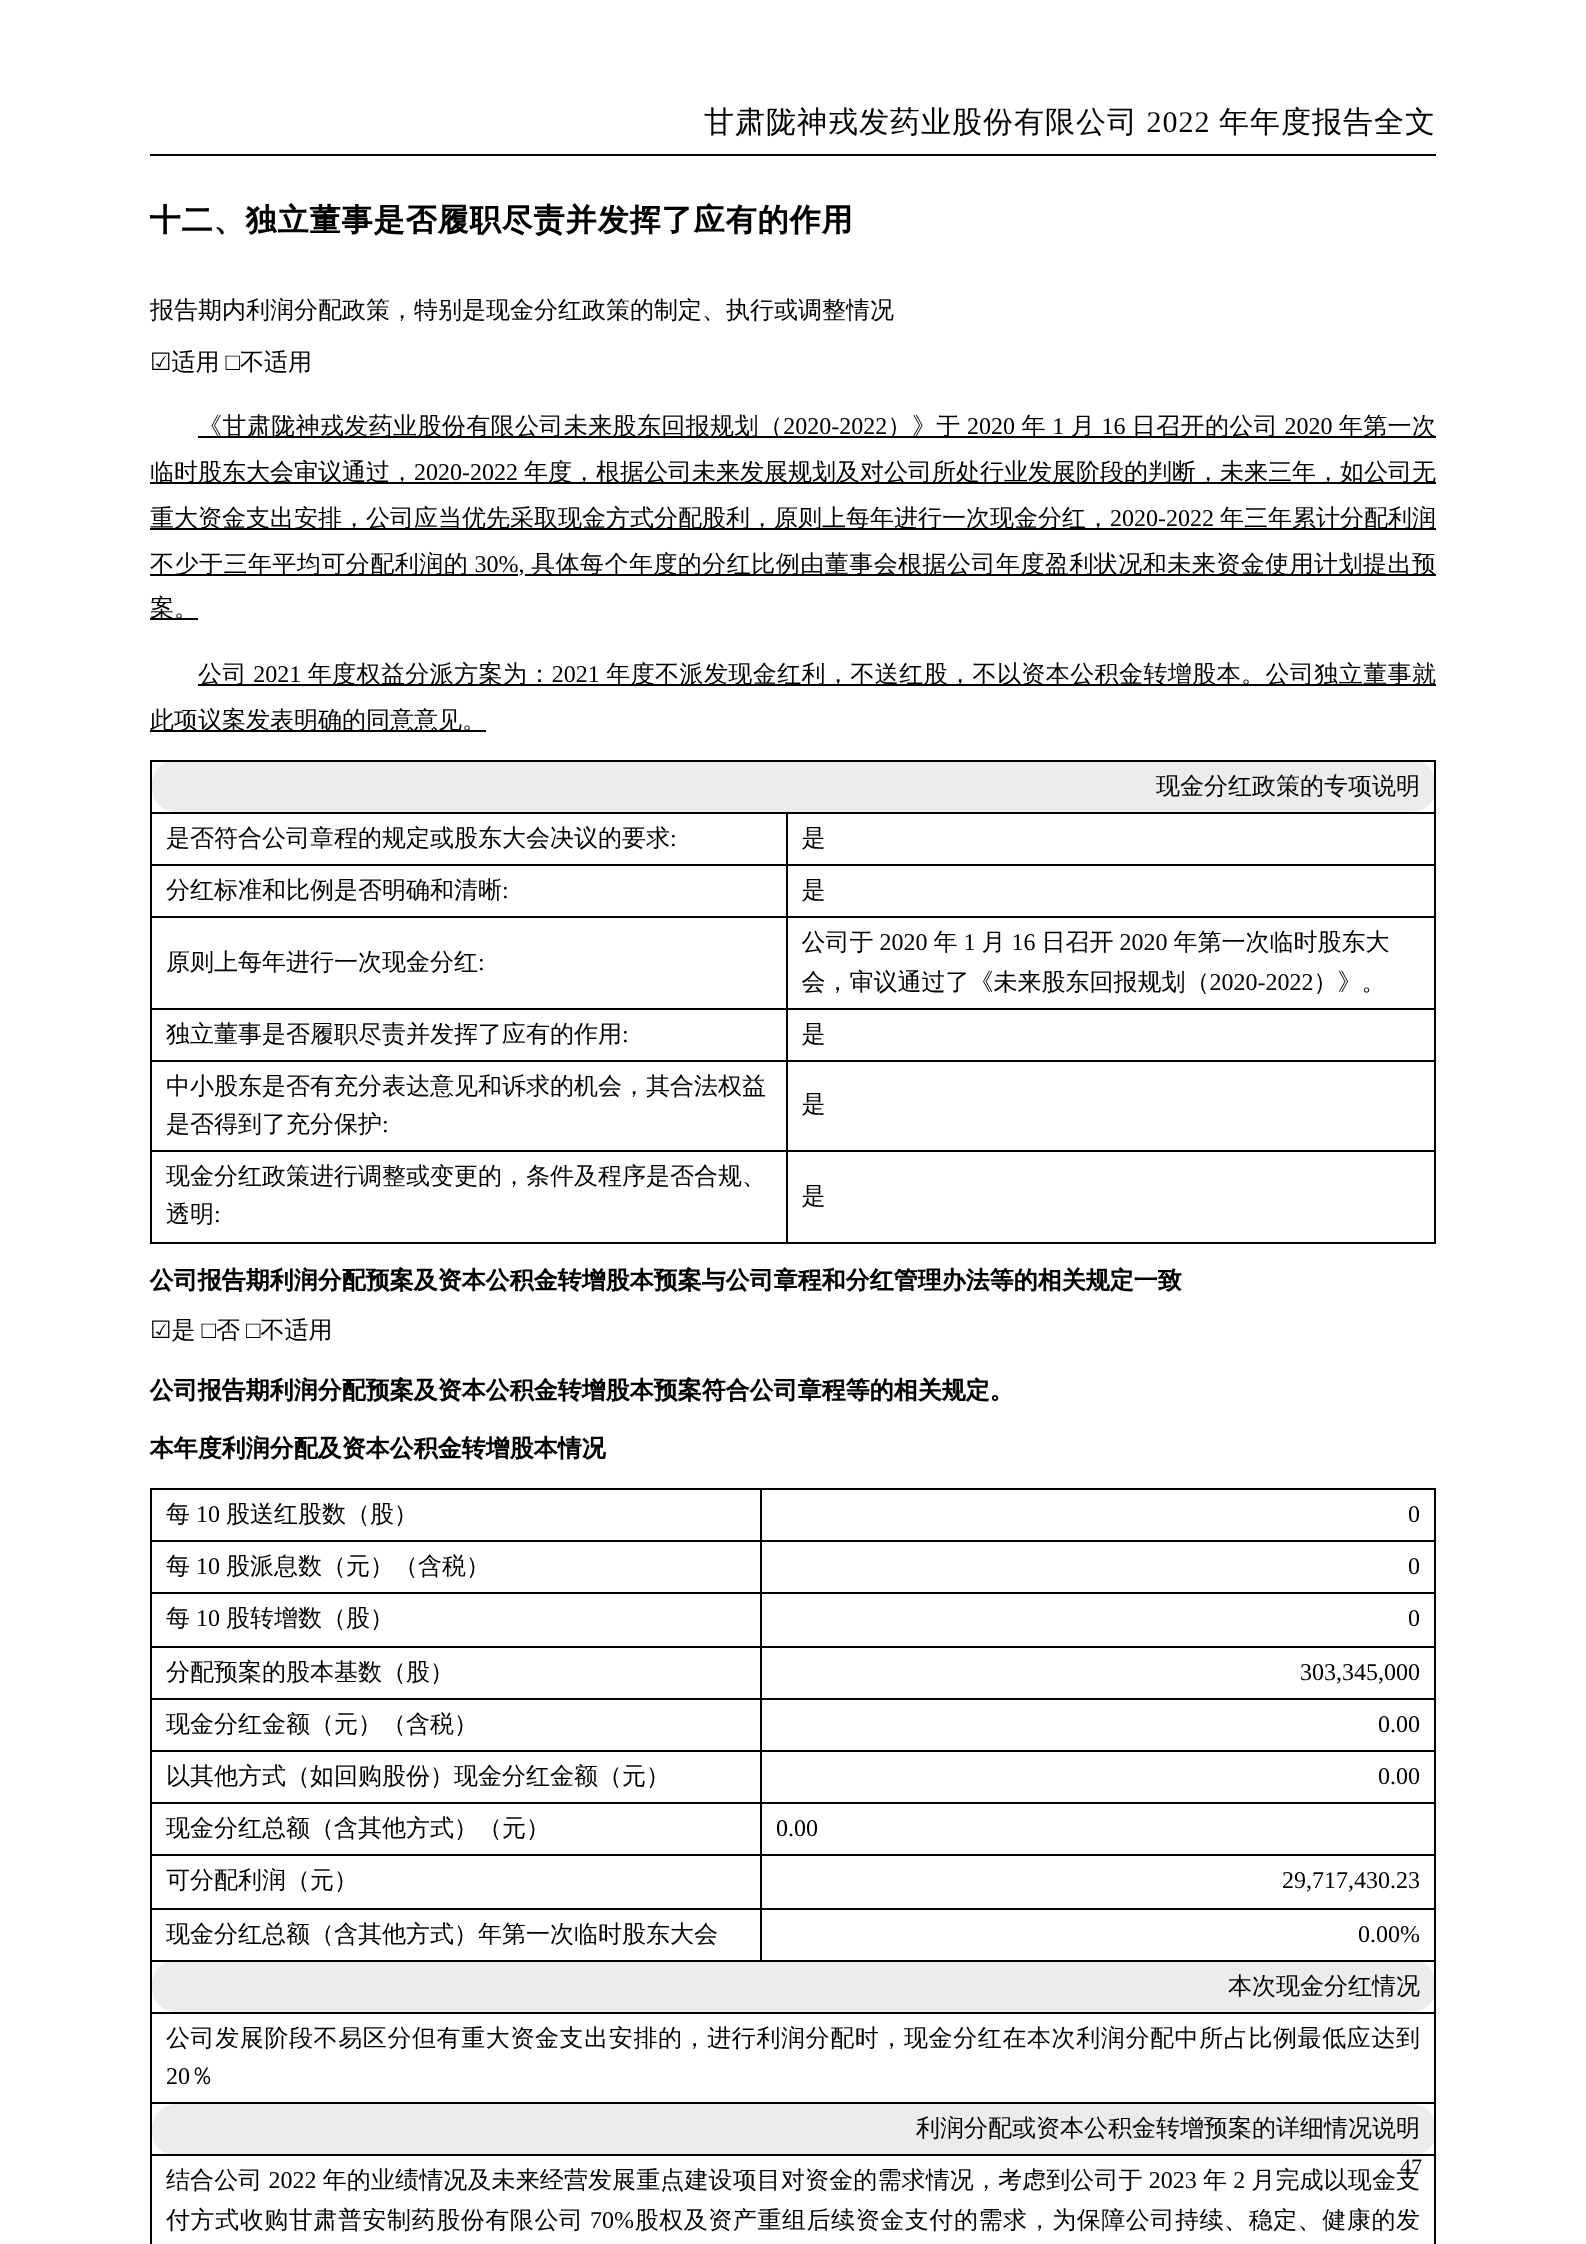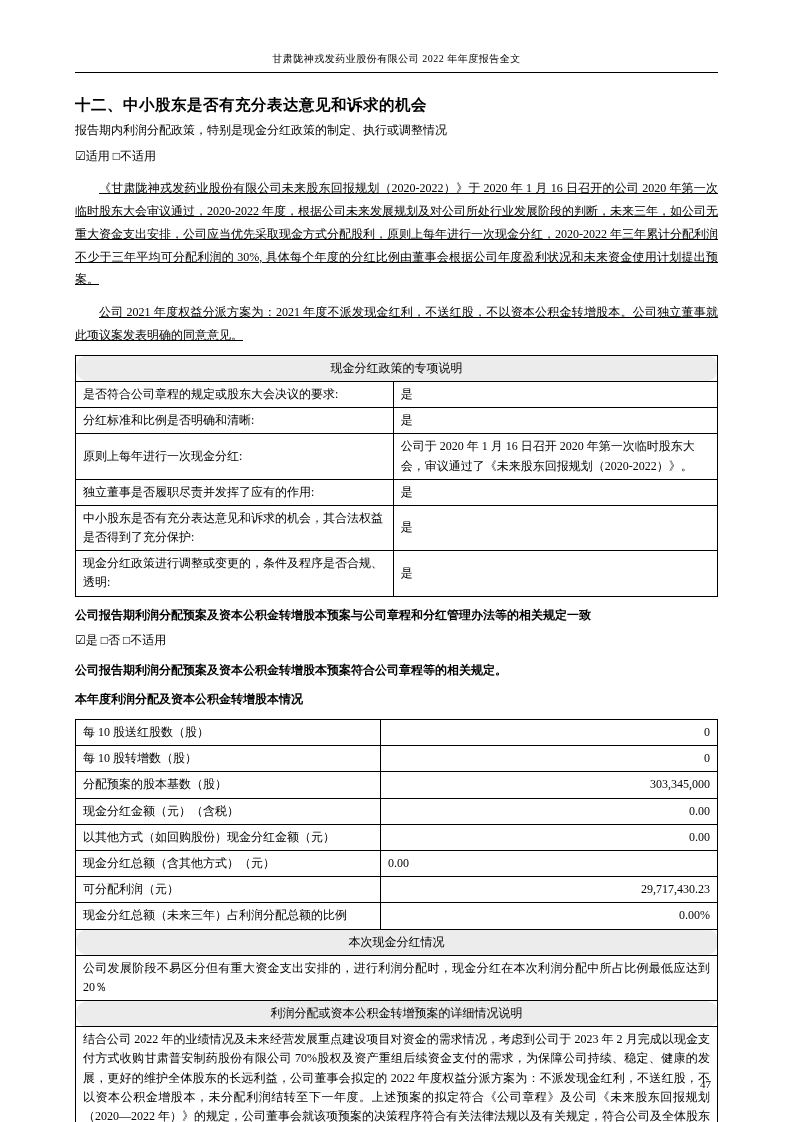--- a/index.html
+++ b/index.html
@@ -8,35 +8,35 @@
     position: relative;
     width: 793px;
     height: 1122px;
     margin: 0 auto;
     background: #ffffff;
     color: #000000;
     font-family: "Liberation Serif", "DejaVu Serif", serif;
     padding: 52px 75px 0 75px;
   }
   .doc-header {
-    text-align: center;
-    font-size: 10px;
+    text-align: right;
+    font-size: 15px;
     letter-spacing: 0.5px;
     padding-bottom: 6px;
     border-bottom: 1px solid #000;
   }
   .section-title {
     margin-top: 22px;
     font-size: 15.5px;
     font-weight: bold;
     font-family: "Liberation Sans", "DejaVu Sans", sans-serif;
     letter-spacing: 0.5px;
   }
   .body-text { font-size: 12px; line-height: 1.8; }
-  .plain-line { margin-top: 4px; }
+  .plain-line { margin-top: 24px; }
   .check-line { margin-top: 4px; }
   .para {
     margin-top: 10px;
     text-indent: 2em;
     text-align: justify;
     line-height: 1.9;
     text-decoration: underline;
   }
   table.doc-table {
     width: 100%;
@@ -44,21 +44,21 @@
     font-size: 12px;
     margin-top: 8px;
   }
   table.doc-table td {
     border: 1px solid #000;
     padding: 3px 7px;
     vertical-align: middle;
     line-height: 1.6;
   }
   td.tbl-section-header {
-    text-align: center;
+    text-align: right;
     background: #ececec;
     border-radius: 12px;
   }
   .policy-table td.label-col { width: 49.5%; }
   .dist-table td.label-col { width: 47.5%; }
   td.val-right { text-align: right; }
   td.val-left { text-align: left; }
   td.long-cell { text-align: justify; padding: 5px 8px; }
   .mid-line { margin-top: 8px; font-weight: bold; }
   .page-number {
@@ -68,21 +68,21 @@
     font-size: 11px;
   }
 </style>
 </head>
 <body>
 
 <div class="page">
 
   <div class="doc-header">甘肃陇神戎发药业股份有限公司 2022 年年度报告全文</div>
 
-  <h1 class="section-title">十二、中小股东是否有充分表达意见和诉求的机会</h1>
+  <h1 class="section-title">十二、独立董事是否履职尽责并发挥了应有的作用</h1>
 
   <div class="body-text">
     <div class="plain-line">报告期内利润分配政策，特别是现金分红政策的制定、执行或调整情况</div>
     <div class="check-line">☑适用 □不适用</div>
     <p class="para">《甘肃陇神戎发药业股份有限公司未来股东回报规划（2020-2022）》于 2020 年 1 月 16 日召开的公司 2020 年第一次临时股东大会审议通过，2020-2022 年度，根据公司未来发展规划及对公司所处行业发展阶段的判断，未来三年，如公司无重大资金支出安排，公司应当优先采取现金方式分配股利，原则上每年进行一次现金分红，2020-2022 年三年累计分配利润不少于三年平均可分配利润的 30%, 具体每个年度的分红比例由董事会根据公司年度盈利状况和未来资金使用计划提出预案。</p>
     <p class="para">公司 2021 年度权益分派方案为：2021 年度不派发现金红利，不送红股，不以资本公积金转增股本。公司独立董事就此项议案发表明确的同意意见。</p>
   </div>
 
   <table class="doc-table policy-table">
     <tbody>
@@ -123,20 +123,24 @@
     <div class="mid-line">本年度利润分配及资本公积金转增股本情况</div>
   </div>
 
   <table class="doc-table dist-table">
     <tbody>
       <tr>
         <td class="label-col">每 10 股送红股数（股）</td>
         <td class="val-right">0</td>
       </tr>
       <tr>
+        <td class="label-col">每 10 股派息数（元）（含税）</td>
+        <td class="val-right">0</td>
+      </tr>
+      <tr>
         <td class="label-col">每 10 股转增数（股）</td>
         <td class="val-right">0</td>
       </tr>
       <tr>
         <td class="label-col">分配预案的股本基数（股）</td>
         <td class="val-right">303,345,000</td>
       </tr>
       <tr>
         <td class="label-col">现金分红金额（元）（含税）</td>
         <td class="val-right">0.00</td>
@@ -147,21 +151,21 @@
       </tr>
       <tr>
         <td class="label-col">现金分红总额（含其他方式）（元）</td>
         <td class="val-left">0.00</td>
       </tr>
       <tr>
         <td class="label-col">可分配利润（元）</td>
         <td class="val-right">29,717,430.23</td>
       </tr>
       <tr>
-        <td class="label-col">现金分红总额（未来三年）占利润分配总额的比例</td>
+        <td class="label-col">现金分红总额（含其他方式）年第一次临时股东大会</td>
         <td class="val-right">0.00%</td>
       </tr>
       <tr>
         <td colspan="2" class="tbl-section-header">本次现金分红情况</td>
       </tr>
       <tr>
         <td colspan="2" class="long-cell">公司发展阶段不易区分但有重大资金支出安排的，进行利润分配时，现金分红在本次利润分配中所占比例最低应达到 20％</td>
       </tr>
       <tr>
         <td colspan="2" class="tbl-section-header">利润分配或资本公积金转增预案的详细情况说明</td>

